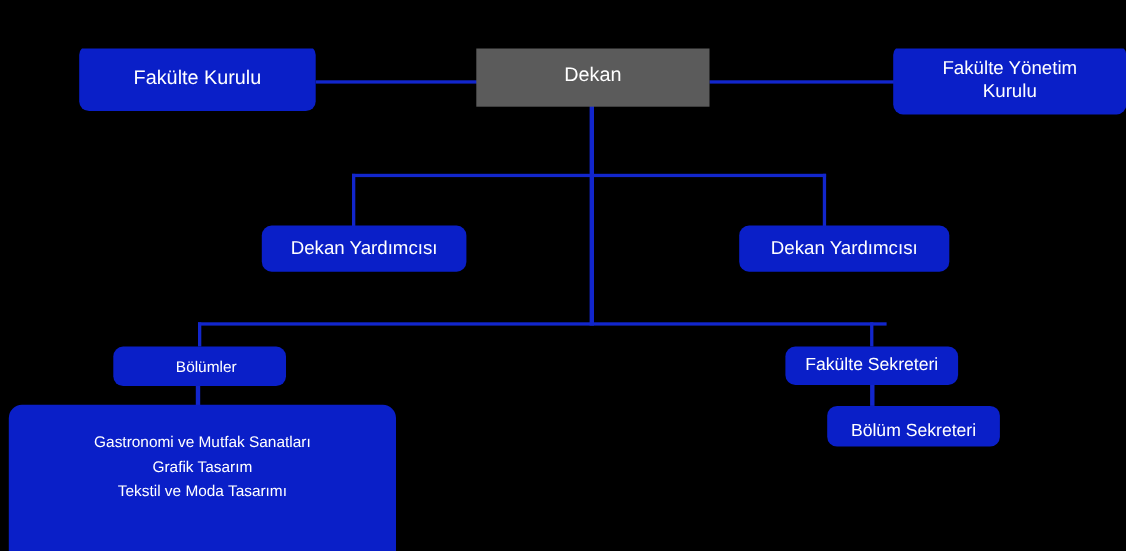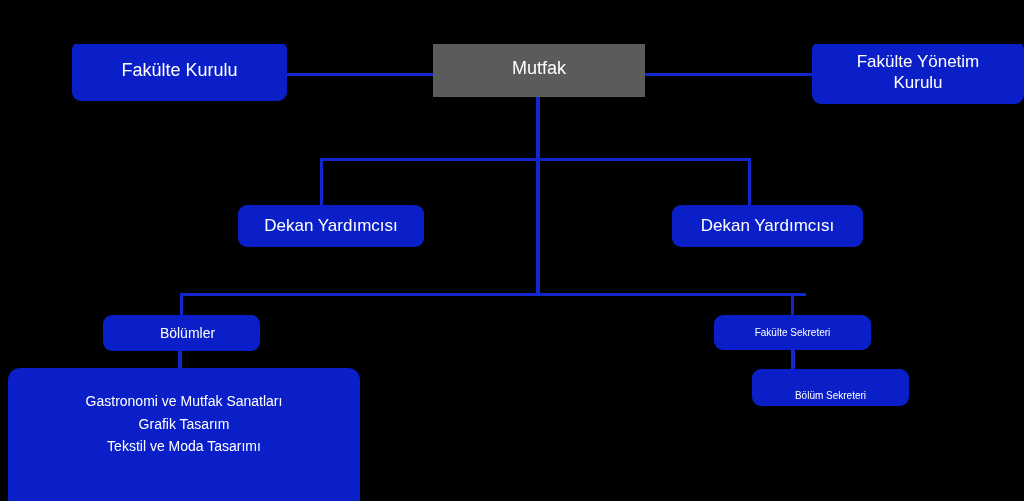--- a/index.html
+++ b/index.html
@@ -43,21 +43,21 @@
   }
 
   .node-label {
     display: block;
     white-space: pre-line;
   }
 
   .fs-18 { font-size: 18px; }
   .fs-17 { font-size: 17px; }
   .fs-14 { font-size: 14px; padding-left: 20px; }
-  .fs-13 { font-size: 10px; }
+  .fs-13 { font-size: 16px; }
 
   
   .dept-panel {
     position: absolute;
     box-sizing: border-box;
     background: #0A1FC8;
     border-radius: 12px;
     color: #FFFFFF;
     display: flex;
     flex-direction: column;
@@ -90,21 +90,21 @@
   <div class="conn" style="left:791px; top:249px; width:3px; height:22px;"></div>
 
   <div class="conn" style="left:178px; top:306px; width:4px; height:20px;"></div>
   <div class="conn" style="left:791px; top:305px; width:4px; height:20px;"></div>
 
   <div class="node fs-18" style="left:72px; top:-3px; width:215px; height:60px;">
     <span class="node-label">Fakülte Kurulu</span>
   </div>
 
   <div class="node gray fs-18" style="left:433px; top:-3px; width:212px; height:56px;">
-    <span class="node-label">Mutfak</span>
+    <span class="node-label">Dekan</span>
   </div>
 
   <div class="node fs-17" style="left:812px; top:-3px; width:212px; height:63px;">
     <span class="node-label">Fakülte Yönetim
 Kurulu</span>
   </div>
 
   <div class="node fs-17" style="left:238px; top:161px; width:186px; height:42px;">
     <span class="node-label">Dekan Yardımcısı</span>
   </div>

